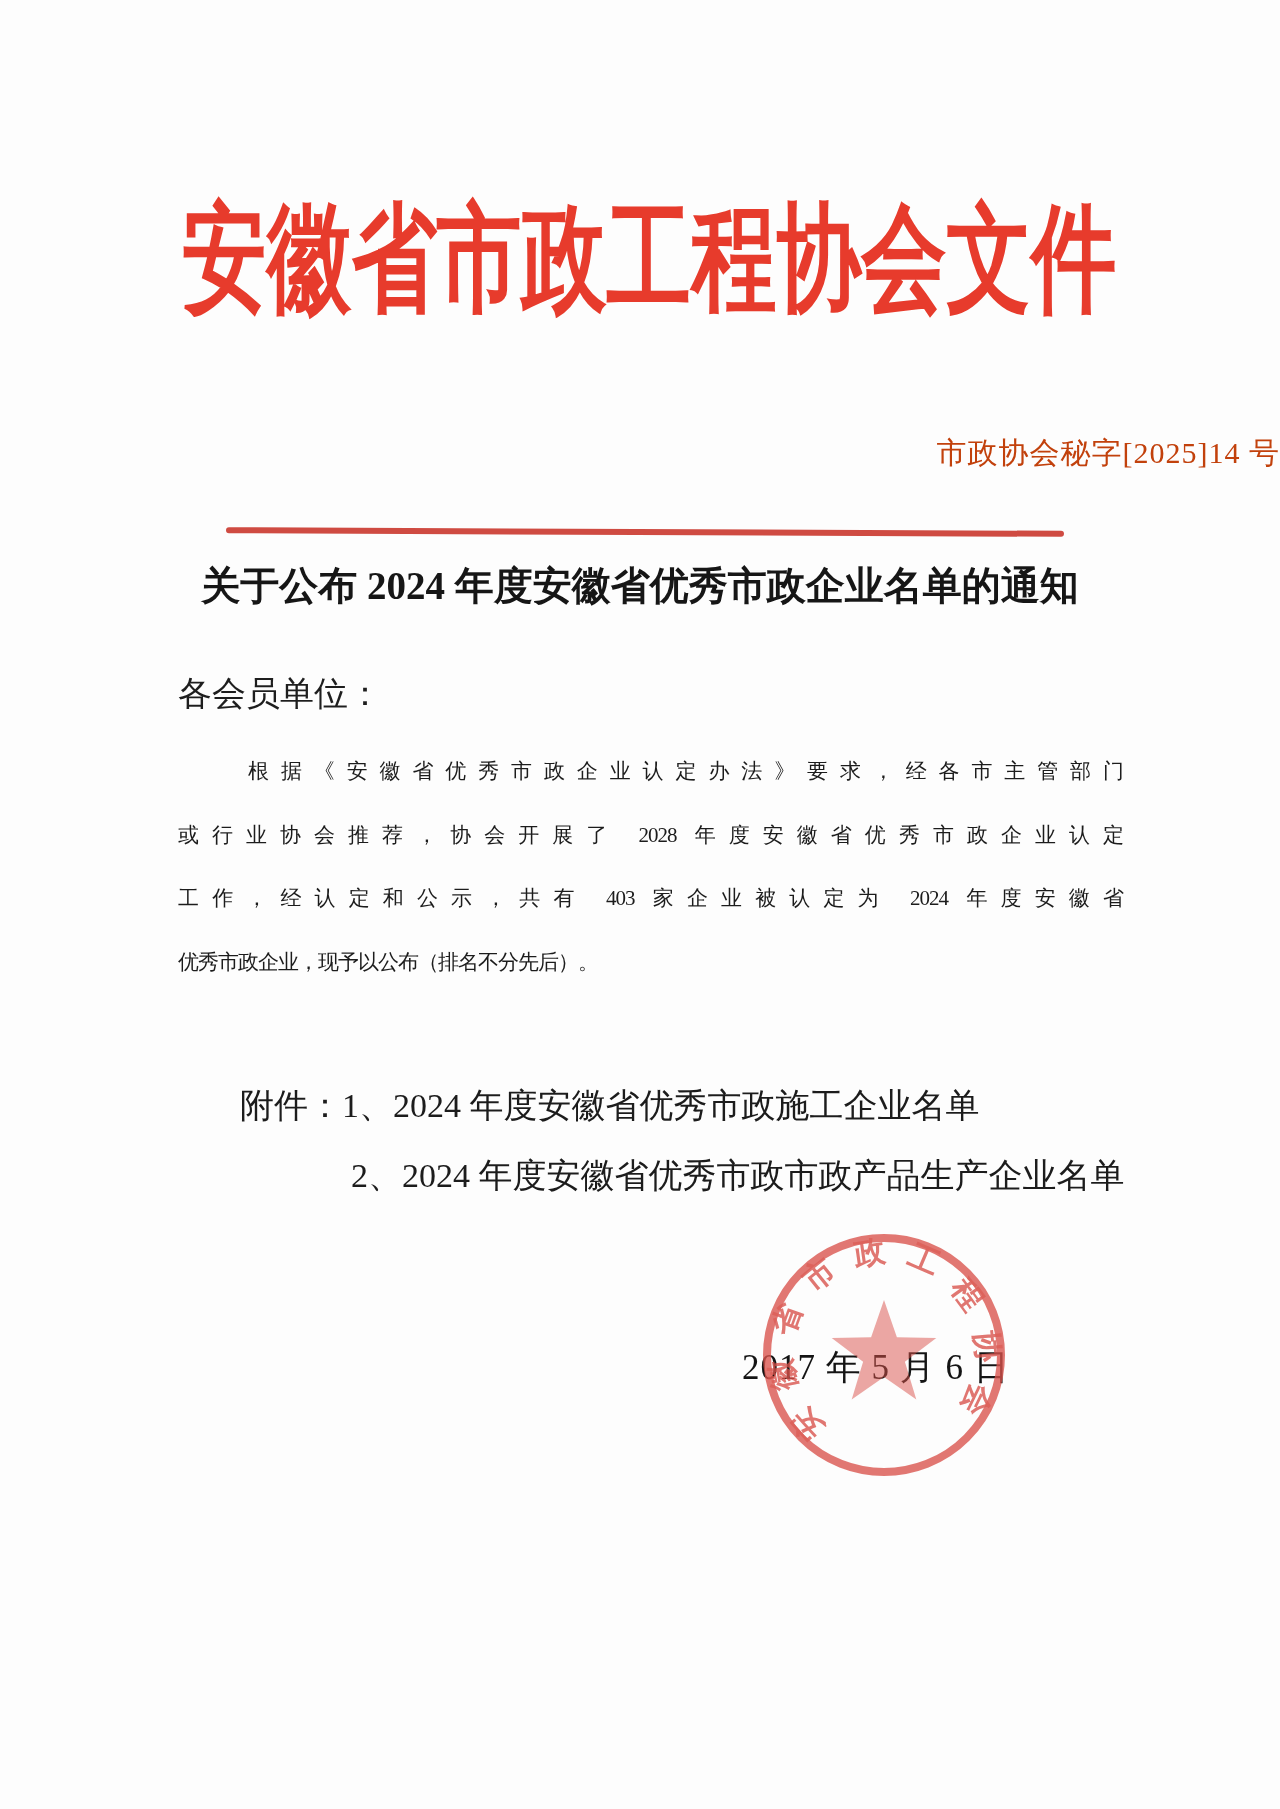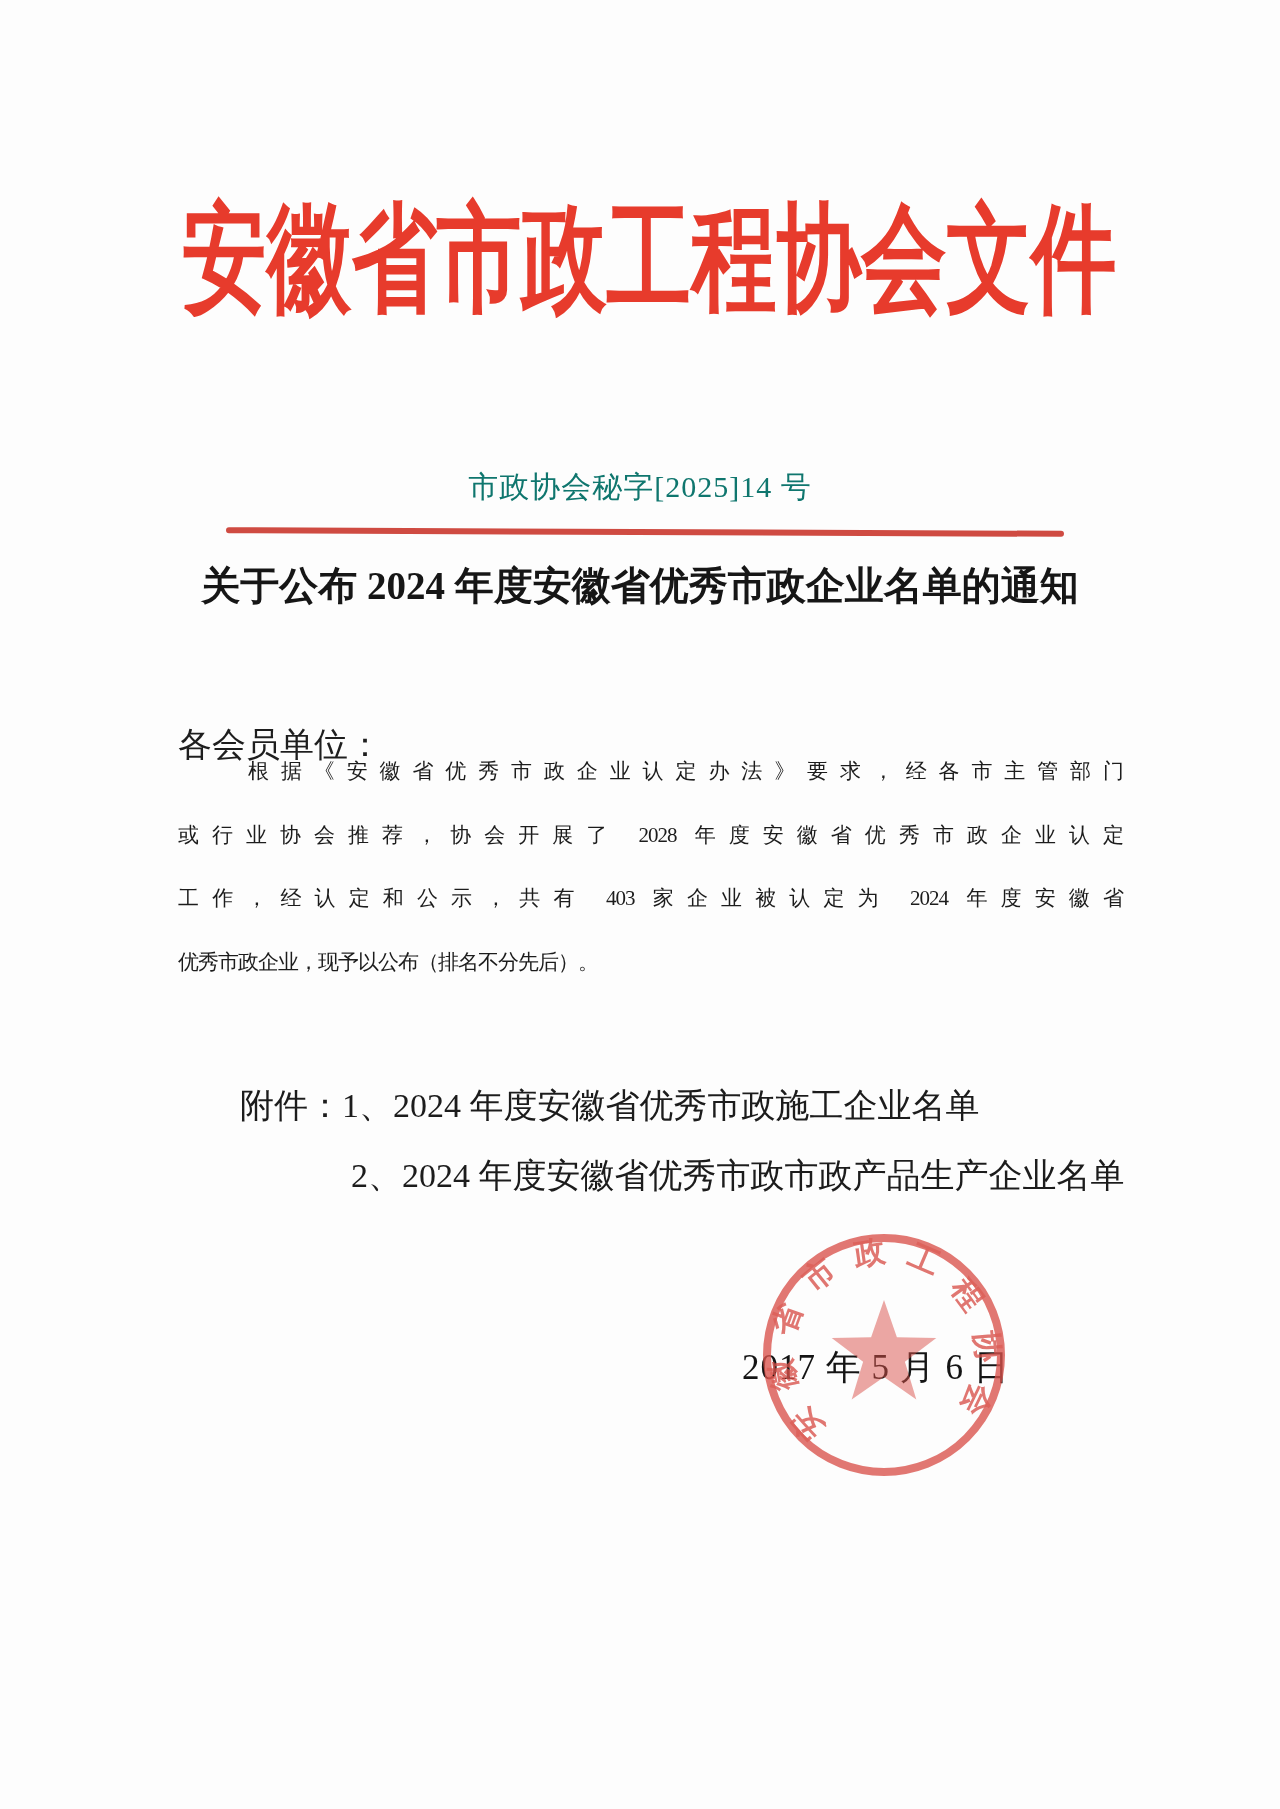--- a/index.html
+++ b/index.html
@@ -24,26 +24,26 @@
     font-size: 118px;
     line-height: 1.25;
     font-weight: bold;
     color: var(--title_red, #e73b2c);
     transform: scale(0.72, 1.0);
     transform-origin: center center;
     letter-spacing: 0;
   }
   .doc-number {
     position: absolute;
-    top: 466px; left: 0; width: 100%;
-    text-align: center;
+    top: 432px; left: 0; width: 100%;
+    text-align: right;
     font-size: 30px;
     line-height: 42px;
     letter-spacing: 1px;
-    color: #0f766e;
+    color: #c2410c;
     white-space: nowrap;
   }
   .divider {
     position: absolute;
     top: 529px; left: 226px;
     width: 838px; height: 6px;
     background: var(--divider_red, #cf4b42);
     border-radius: 3px;
     transform: rotate(0.25deg);
   }
@@ -53,24 +53,23 @@
     text-align: center;
     font-size: 39px;
     line-height: 52px;
     font-weight: bold;
     color: #161616;
     white-space: nowrap;
     font-family: Liberation Serif, serif;
   }
   .salutation {
     position: absolute;
-    top: 722px; left: 178px;
+    top: 669px; left: 178px;
     font-size: 34px;
     line-height: 50px;
-    font-family: Liberation Mono, monospace;
   }
   .body-text {
     position: absolute;
     top: 740px; left: 178px;
     width: 945px;
     font-size: 21px;
     line-height: 63.5px;
     letter-spacing: -1px;
     color: #1c1c1c;
   }

